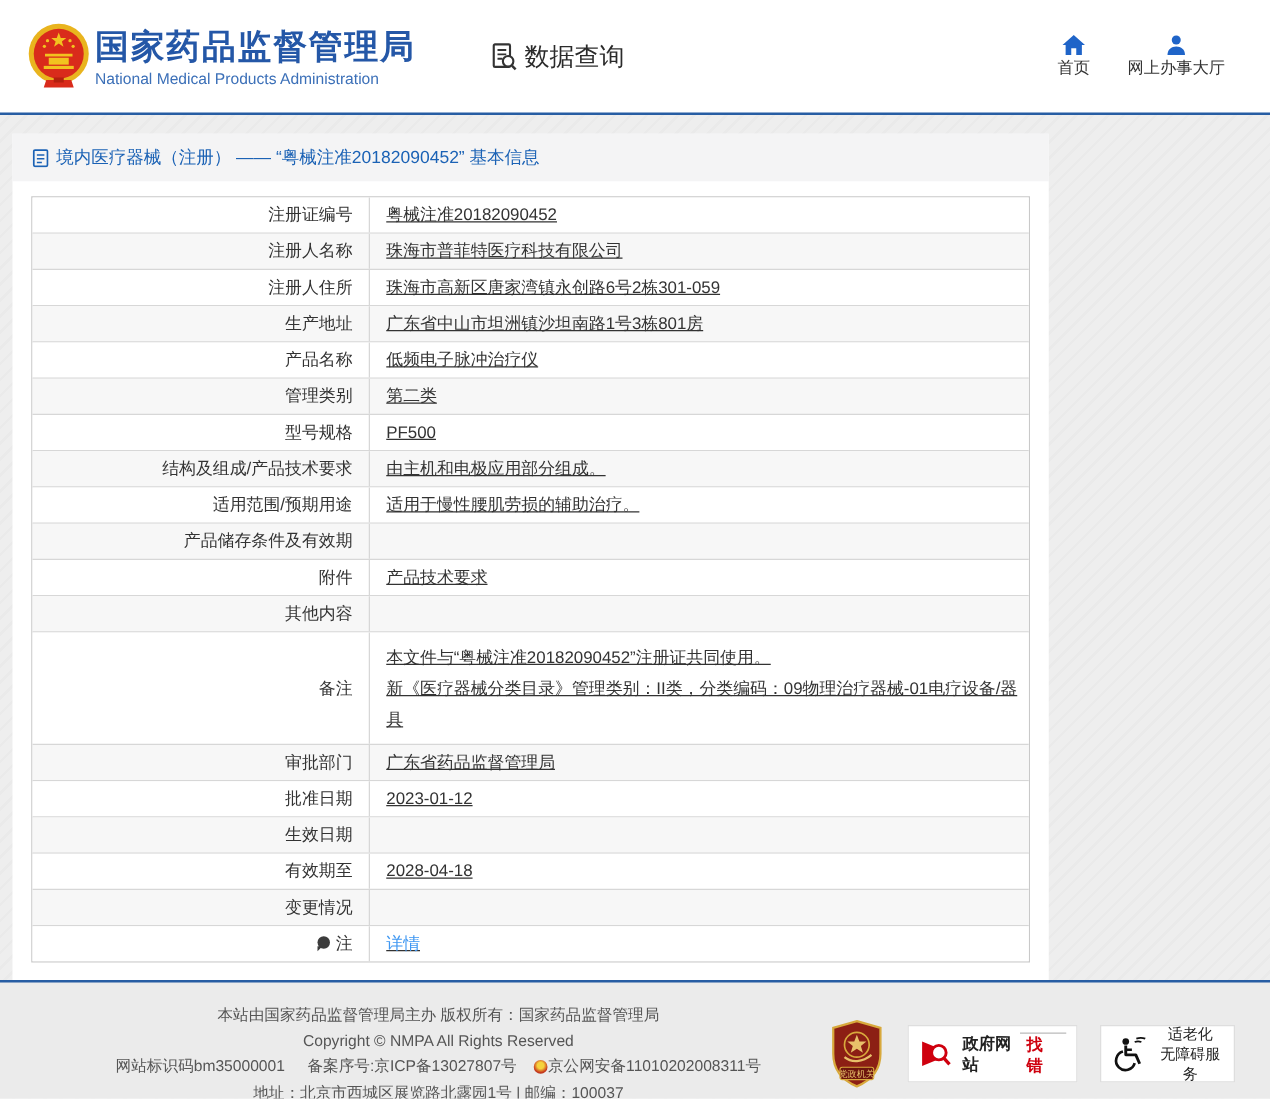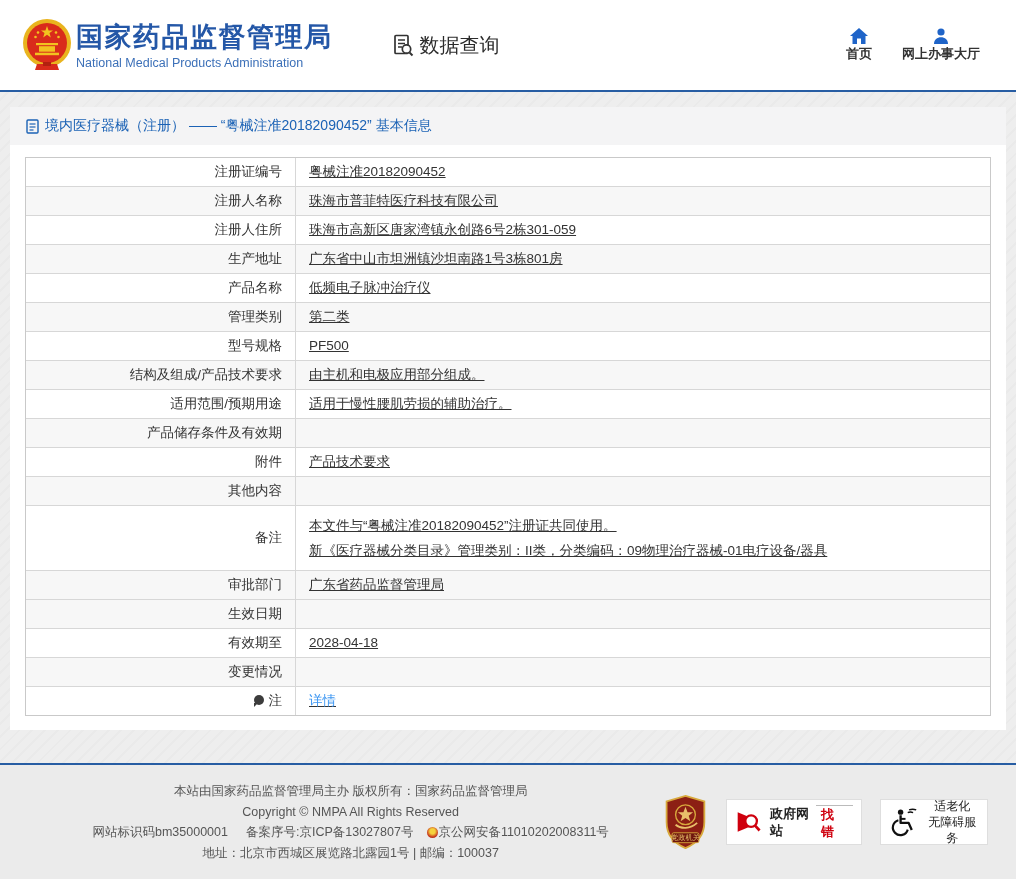--- a/index.html
+++ b/index.html
@@ -12,25 +12,25 @@
   header { background:#fff; height:92px; border-bottom:2px solid #275da3;
            display:flex; align-items:center; padding:0 22px; flex:0 0 auto; }
   .logo-wrap { display:flex; align-items:center; gap:4px; }
   .title-block { display:flex; flex-direction:column; }
   .site-title { font-size:27px; font-weight:bold; color:#2457a7; letter-spacing:1.5px; line-height:32px; }
   .site-subtitle { font-size:12.5px; color:#3c70b8; margin-top:3px; }
   .nav-data-query { display:flex; align-items:center; gap:5px; margin-left:58px;
                     font-size:20px; color:#2b2b2b; cursor:pointer; }
   .header-right { margin-left:auto; display:flex; gap:30px; padding-right:14px; }
   .hnav { display:flex; flex-direction:column; align-items:center; gap:0; font-size:13px;
-          color:#333; text-decoration:none; cursor:pointer;font-weight:bold; }
+          color:#333; text-decoration:none; cursor:pointer; }
 
   
   main { flex:1 1 auto; padding:15px 10px 0; }
-  .card { background:#fff; width:996px; padding-bottom:14px; }
+  .card { background:#fff; width:829px; padding-bottom:14px; }
   .breadcrumb { background:#f4f4f5; padding:10px 16px; font-size:14px; color:#1b62b5;
                 display:flex; align-items:center; gap:6px; }
   .table { margin:12px 15px 0; border:1px solid #c9c9c9; font-size:13.5px; color:#333; }
   .tr { display:flex; border-bottom:1px solid #d7d7d7; background:#fff; }
   .tr:last-child { border-bottom:none; }
   .tr.alt { background:#f7f7f7; }
   .th { width:270px; flex:0 0 270px; text-align:right; padding-right:13px; line-height:28px;
         border-right:1px solid #d7d7d7; display:flex; justify-content:flex-end; align-items:center; gap:4px; }
   .td { flex:1; padding-left:13px; line-height:28px;text-decoration:underline; }
   .td.multi { padding-top:7px; padding-bottom:7px; line-height:25px; }
@@ -178,20 +178,24 @@
             <div class="th">备注</div>
             <div class="td multi">
               <div>本文件与“粤械注准20182090452”注册证共同使用。</div>
               <div>新《医疗器械分类目录》管理类别：II类，分类编码：09物理治疗器械-01电疗设备/器具</div>
             </div>
           </div>
           <div class="tr alt">
             <div class="th">审批部门</div>
             <div class="td">广东省药品监督管理局</div>
           </div>
+          <div class="tr">
+            <div class="th">批准日期</div>
+            <div class="td">2023-01-12</div>
+          </div>
           <div class="tr alt">
             <div class="th">生效日期</div>
             <div class="td"></div>
           </div>
           <div class="tr">
             <div class="th">有效期至</div>
             <div class="td">2028-04-18</div>
           </div>
           <div class="tr alt">
             <div class="th">变更情况</div>

